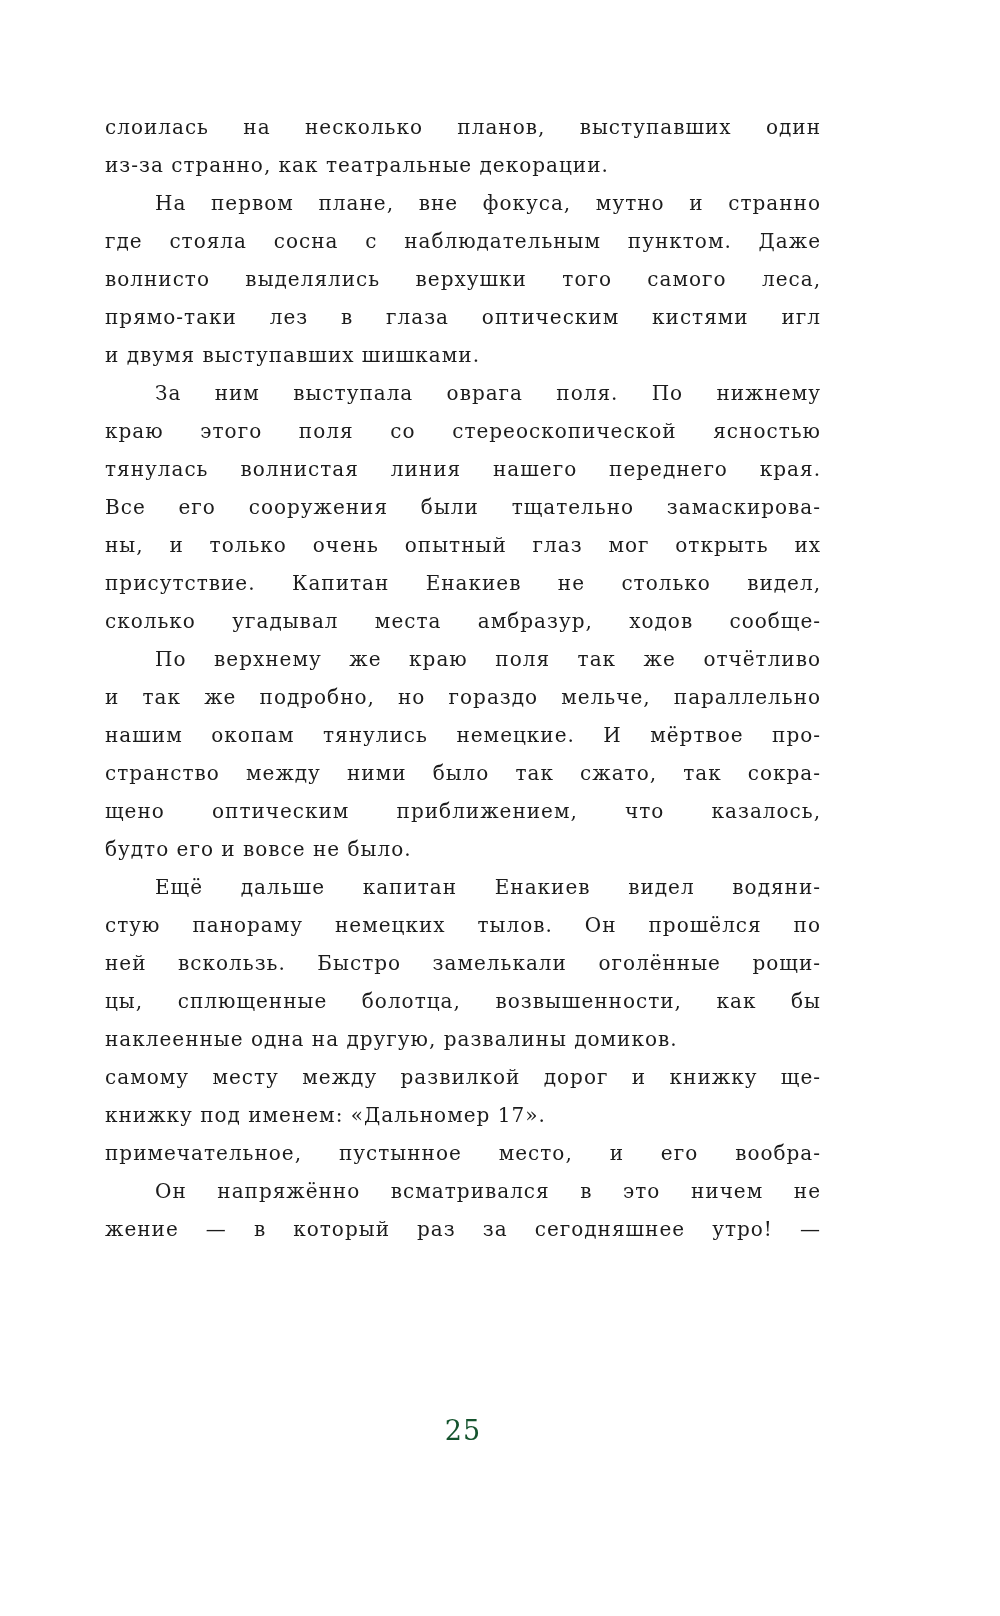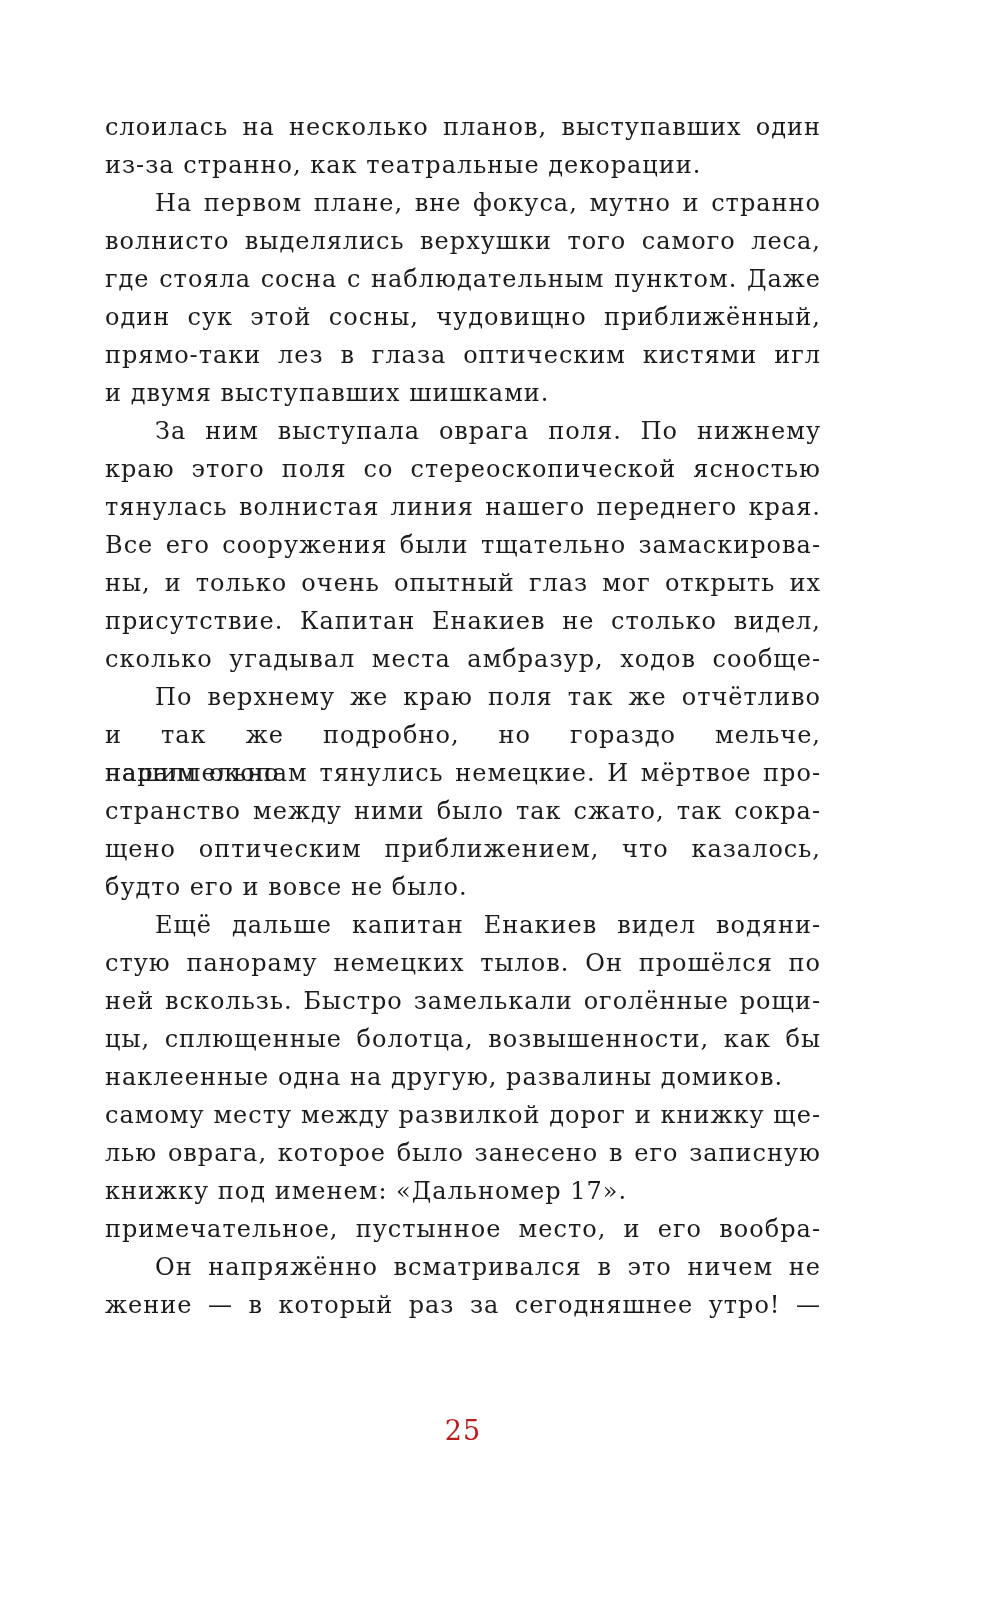--- a/index.html
+++ b/index.html
@@ -22,21 +22,21 @@
     width: 1000px;
     height: 1616px;
     background: #ffffff;
     overflow: hidden;
   }
   .text-block {
     position: absolute;
     top: 108px;
     left: 105px;
     width: 716px;
-    font-size: 24px;
+    font-size: 20px;
     letter-spacing: 1px;
   }
   .paragraph {
     margin: 0;
     padding: 0;
   }
   .line {
     height: 38px;
     line-height: 38px;
     text-align: justify;
@@ -51,37 +51,36 @@
     text-indent: 50px;
   }
   .page-number {
     position: absolute;
     top: 1415px;
     left: 105px;
     width: 716px;
     text-align: center;
     font-size: 27px;
     letter-spacing: 1px;
-    color: #b91c1c;
+    color: #14532d;
   }
 </style>
 </head>
 <body>
 
 <div class="page">
   <div class="text-block" id="text-block">
       <div class="paragraph">
         <div class="line">слоилась на несколько планов, выступавших один</div>
         <div class="line last">из-за странно, как театральные декорации.</div>
       </div>
       <div class="paragraph">
         <div class="line first-indent">На первом плане, вне фокуса, мутно и странно</div>
+        <div class="line">где стояла сосна с наблюдательным пунктом. Даже</div>
         <div class="line">волнисто выделялись верхушки того самого леса,</div>
-        <div class="line">где стояла сосна с наблюдательным пунктом. Даже</div>
-        <div class="line">один сук этой сосны, чудовищно приближённый,</div>
         <div class="line">прямо-таки лез в глаза оптическим кистями игл</div>
         <div class="line last">и двумя выступавших шишками.</div>
       </div>
       <div class="paragraph">
         <div class="line first-indent">За ним выступала оврага поля. По нижнему</div>
         <div class="line">краю этого поля со стереоскопической ясностью</div>
         <div class="line">тянулась волнистая линия нашего переднего края.</div>
         <div class="line">Все его сооружения были тщательно замаскирова-</div>
         <div class="line">ны, и только очень опытный глаз мог открыть их</div>
         <div class="line">присутствие. Капитан Енакиев не столько видел,</div>
@@ -97,21 +96,20 @@
       </div>
       <div class="paragraph">
         <div class="line first-indent">Ещё дальше капитан Енакиев видел водяни-</div>
         <div class="line">стую панораму немецких тылов. Он прошёлся по</div>
         <div class="line">ней вскользь. Быстро замелькали оголённые рощи-</div>
         <div class="line">цы, сплющенные болотца, возвышенности, как бы</div>
         <div class="line last">наклеенные одна на другую, развалины домиков.</div>
       </div>
       <div class="paragraph">
         <div class="line">самому месту между развилкой дорог и книжку ще-</div>
-        <div class="line">лью оврага, которое было занесено в его записную</div>
         <div class="line last">книжку под именем: «Дальномер 17».</div>
       </div>
       <div class="paragraph">
         <div class="line">примечательное, пустынное место, и его вообра-</div>
         <div class="line first-indent">Он напряжённо всматривался в это ничем не</div>
         <div class="line">жение — в который раз за сегодняшнее утро! —</div>
       </div>
     </div>
   <div class="page-number">25</div>
 </div>

